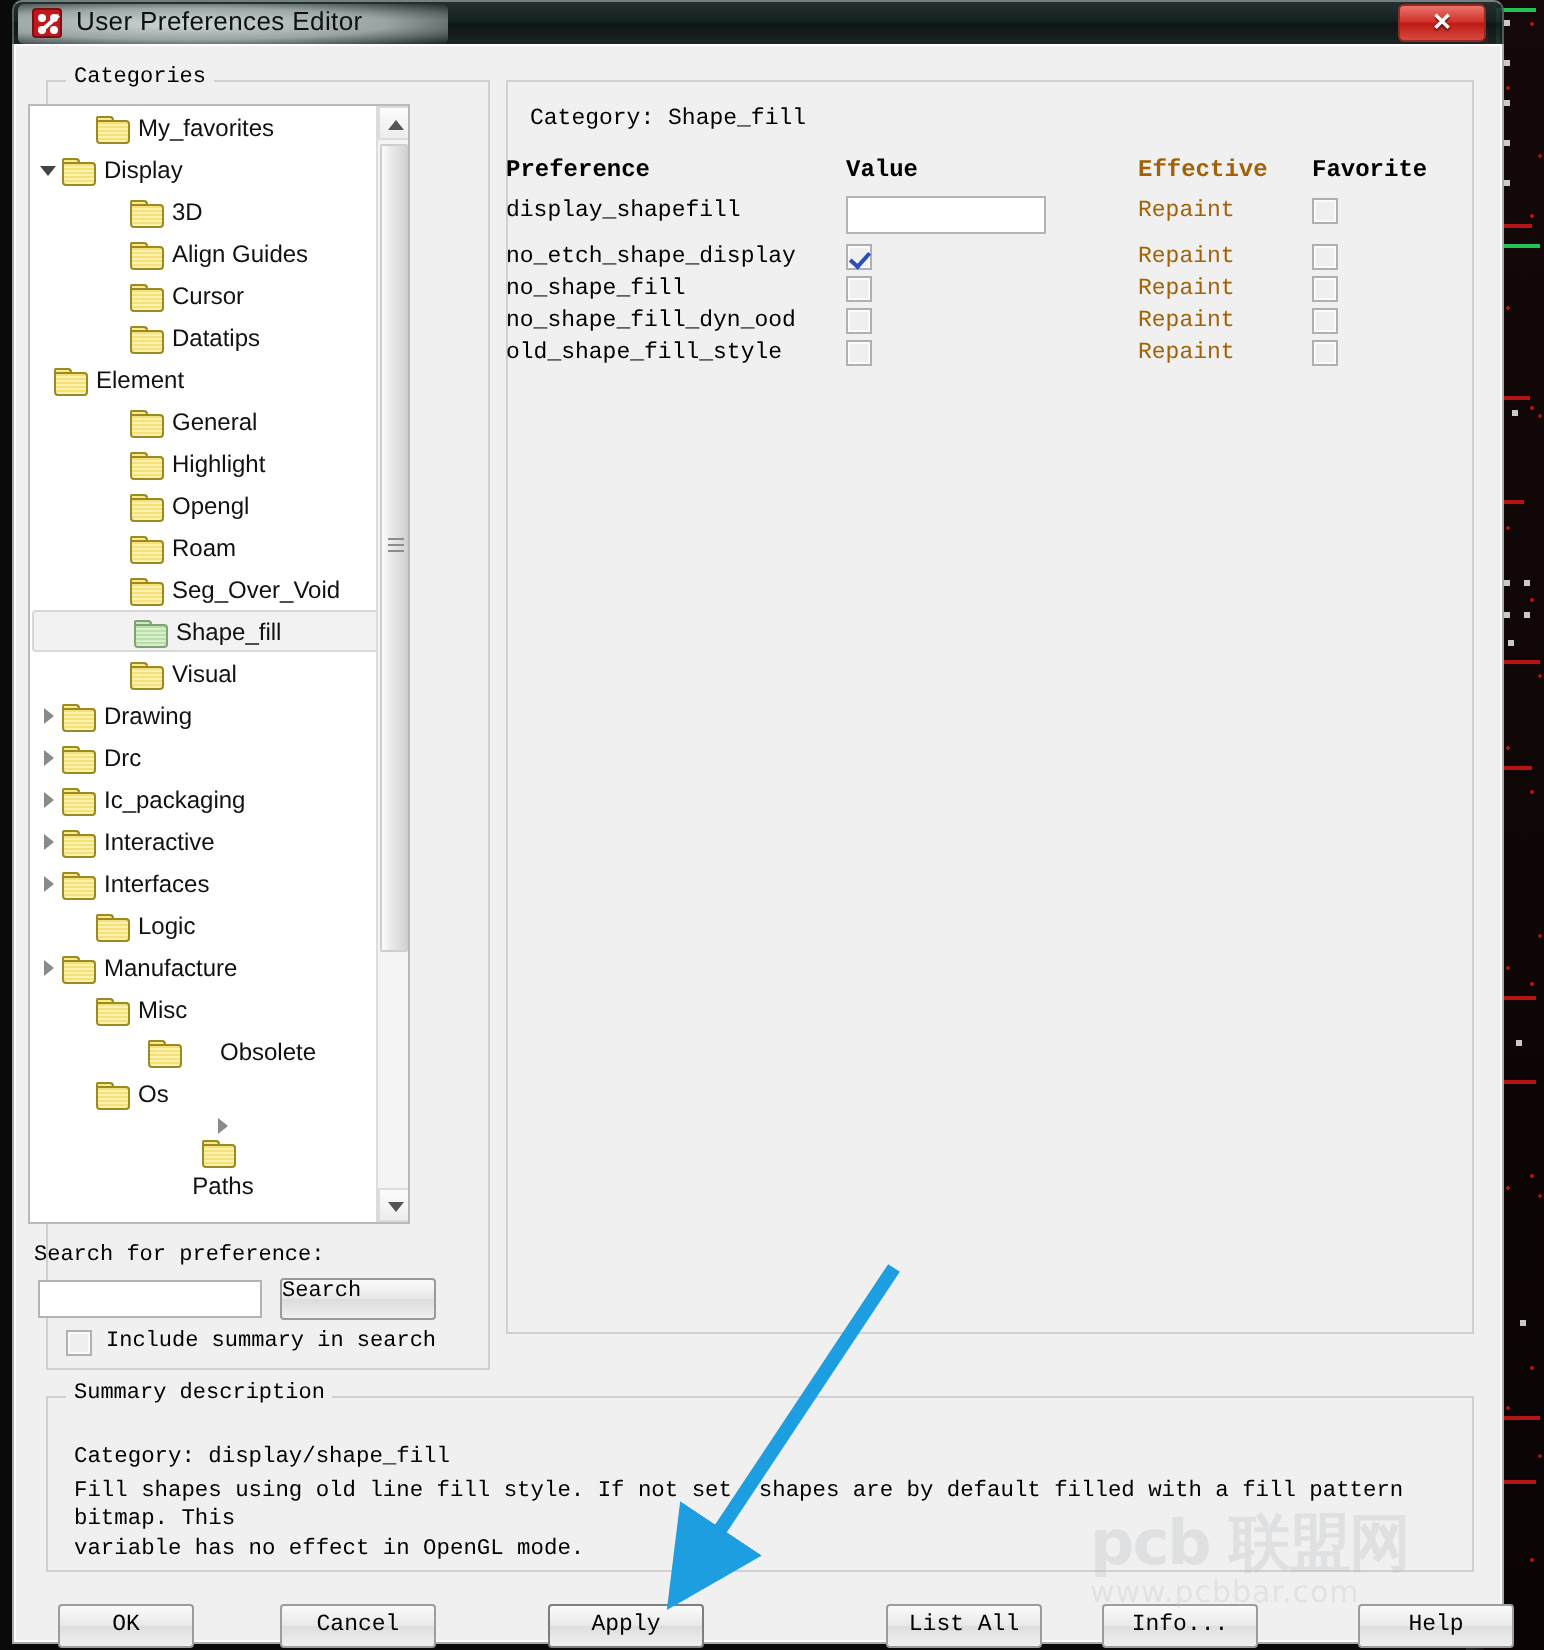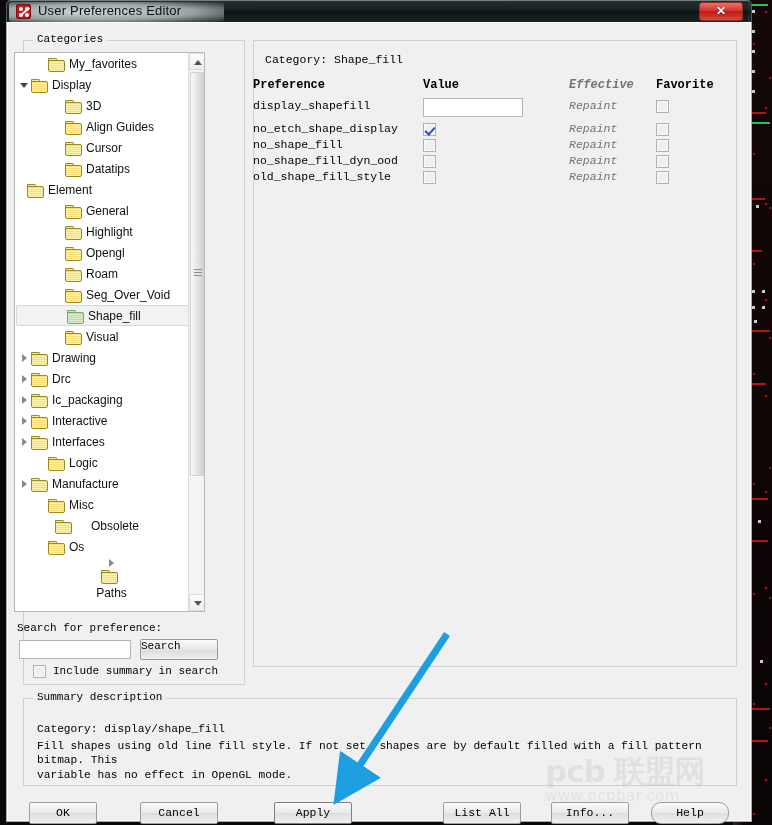--- a/index.html
+++ b/index.html
@@ -260,21 +260,21 @@
     position: absolute; left: 0; height: 16px; width: 484px;
   }
   .c-pref {
     position: absolute; left: 0; width: 170px;
     font-family: "Liberation Mono", monospace; font-size: 11.5px; color: #000;
     white-space: nowrap;
   }
   .c-val { position: absolute; left: 170px; }
   .c-eff {
     position: absolute; left: 316px;
-    font-family: "Liberation Mono", monospace; font-size: 11.5px; color: #737373; font-style: italic;
+    font-family: "Liberation Mono", monospace; font-size: 11.5px; color: #a16207;
   }
   .c-fav { position: absolute; left: 403px; }
   .hdr .c-pref, .hdr .c-eff, .hdr .c-val, .hdr .c-fav {
     font-weight: bold; font-family: "Liberation Mono", monospace; font-size: 12px;
   }
   .chk {
     width: 13px; height: 13px;
     background: #efefef; border: 1px solid #aeb0b3;
     box-shadow: inset 0 0 0 1px #fbfbfb;
     position: relative; cursor: pointer; display: inline-block;
@@ -306,21 +306,21 @@
     border: 1px solid #9d9d9d; border-radius: 2px;
     font-family: "Liberation Mono", monospace; font-size: 11.5px;
     color: #000; text-align: center; line-height: 20px;
     cursor: pointer;
   }
   #btn-ok     { left: 22px;  width: 68px; }
   #btn-cancel { left: 133px; width: 78px; }
   #btn-apply  { left: 267px; width: 78px; border-color:#7e7e7e; }
   #btn-listall{ left: 436px; width: 78px; }
   #btn-info   { left: 544px; width: 78px; }
-  #btn-help   { left: 644px; width: 78px; border-radius: 10px; }
+  #btn-help   { left: 672px; width: 78px; }
 
   
   #wm {
     position: absolute; right: 16px; bottom: 8px;
     width: 190px; height: 62px;
     pointer-events: none; user-select: none;
     opacity: .30;
   }
   #wm .wm1 {
     position: absolute; left: 0; top: 0;
@@ -510,21 +510,21 @@
           <div class="tnode" style="padding-left: 4px;">
             <span class="arrow closed"></span>
             <span class="folder"></span>
             <span>Manufacture</span>
           </div>
           <div class="tnode" style="padding-left: 21px;">
             <span class="arrow "></span>
             <span class="folder"></span>
             <span>Misc</span>
           </div>
-          <div class="tnode" style="padding-left: 13px; gap: 15px;">
+          <div class="tnode" style="padding-left: 32px; gap: 15px;">
             <span class="arrow "></span>
             <span class="folder"></span>
             <span>Obsolete</span>
           </div>
           <div class="tnode" style="padding-left: 21px;">
             <span class="arrow "></span>
             <span class="folder"></span>
             <span>Os</span>
           </div>
           <div class="tnode" style="padding-left: 4px; flex-direction: column;">

